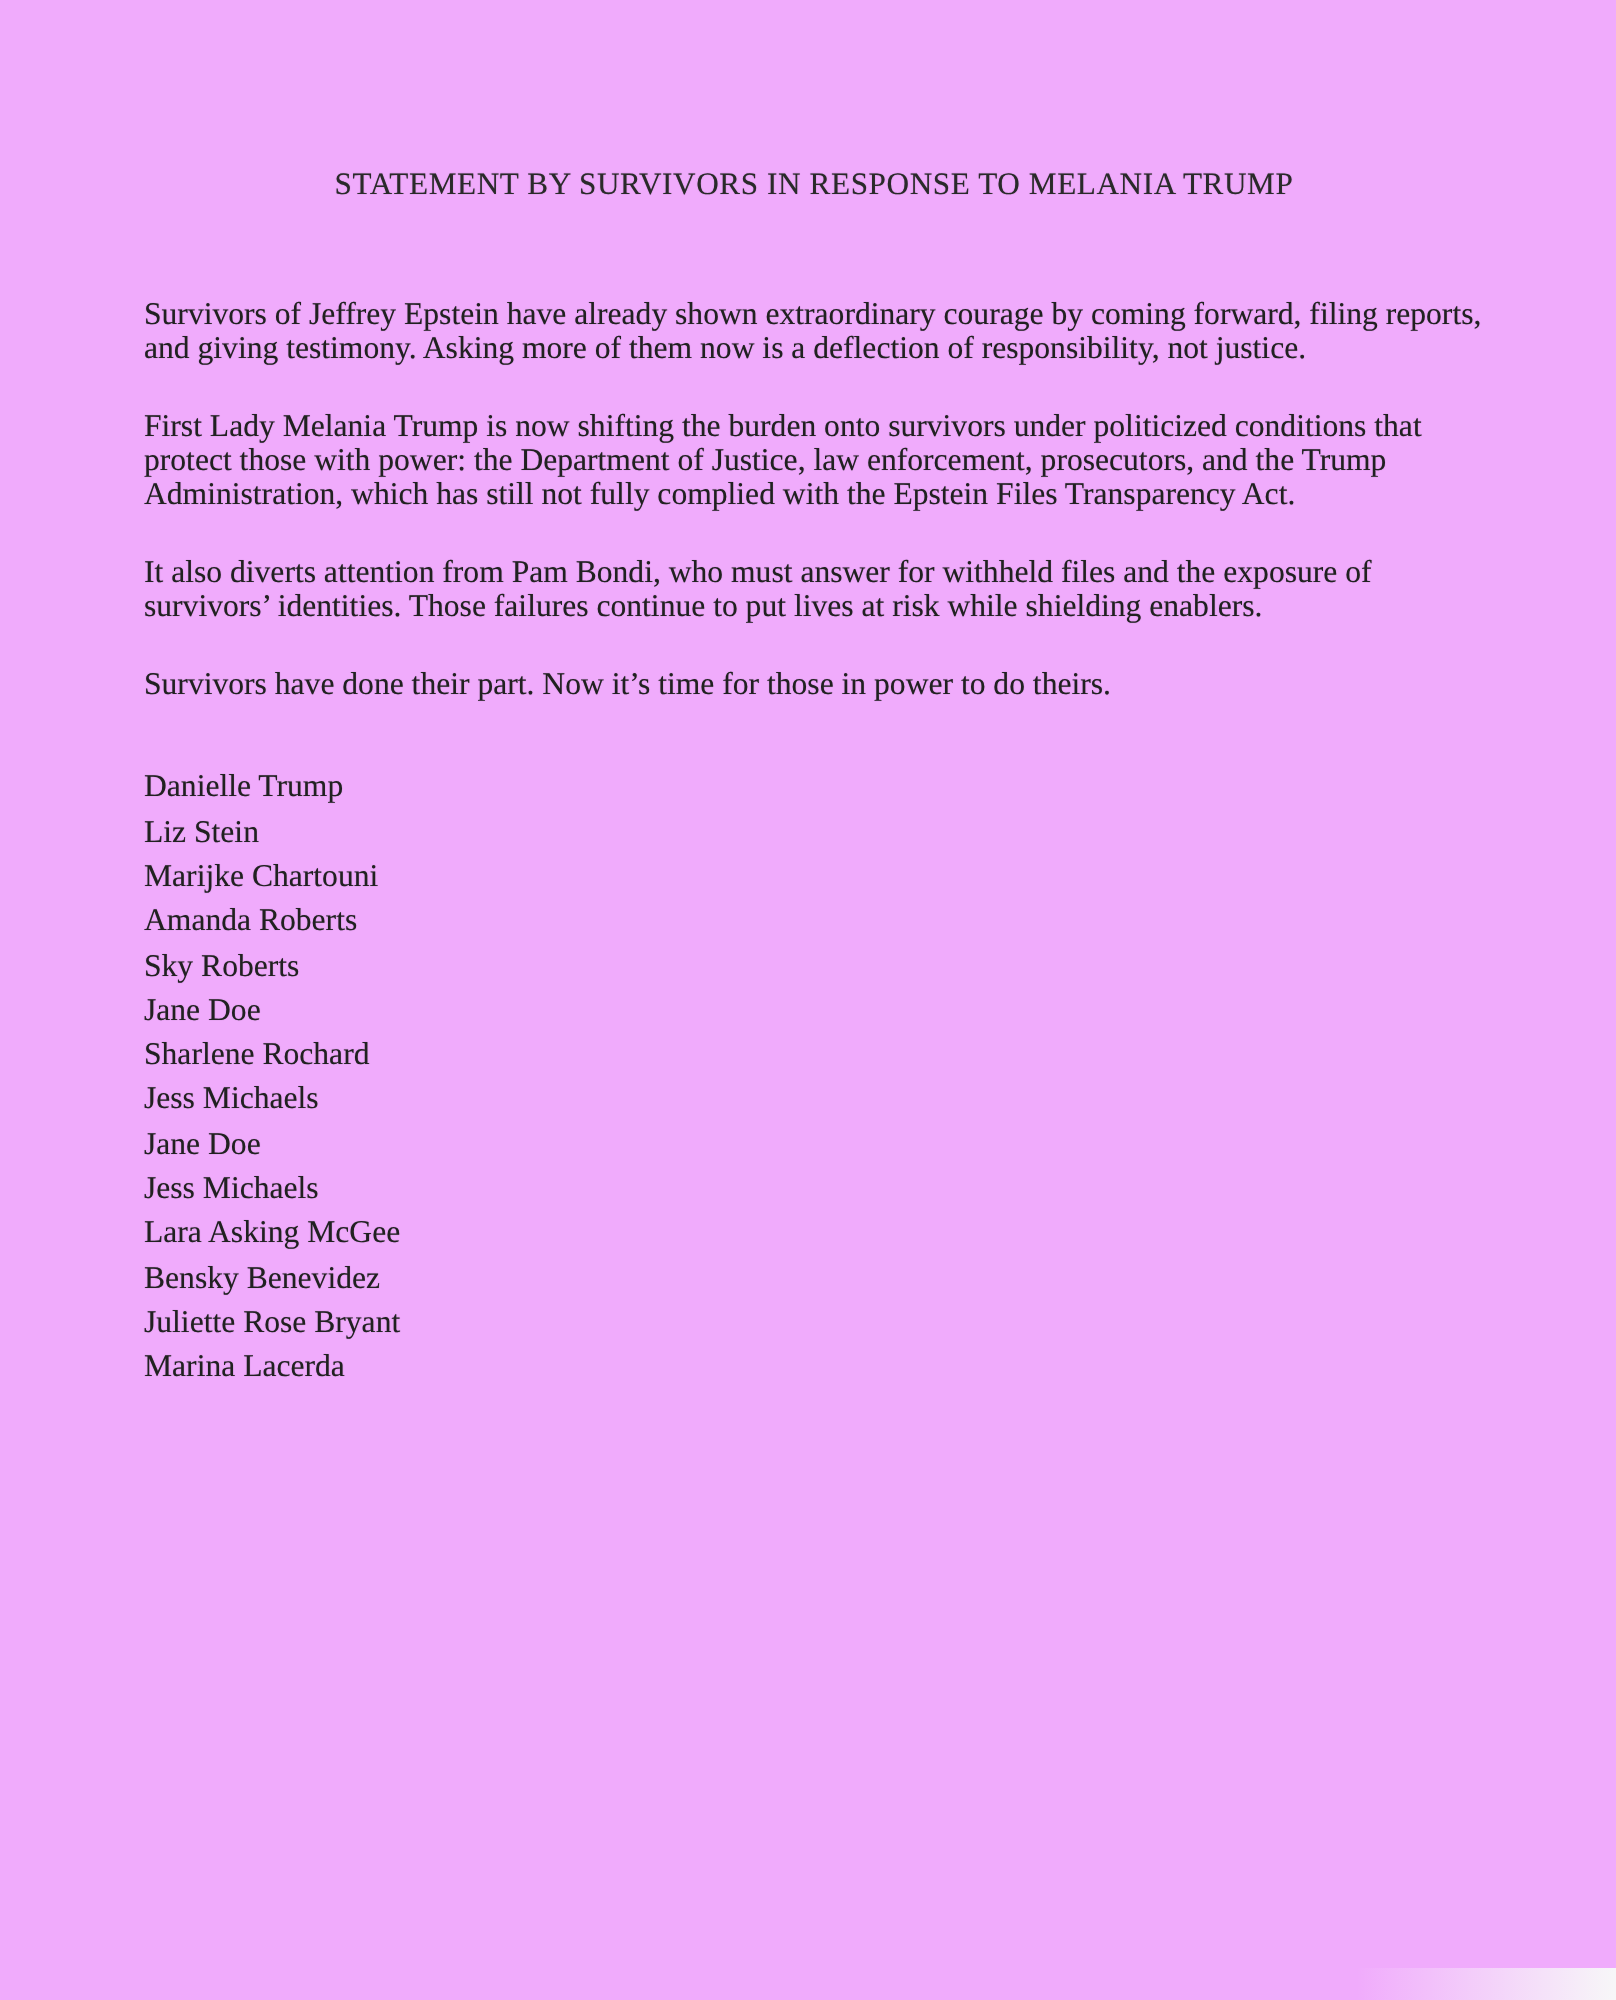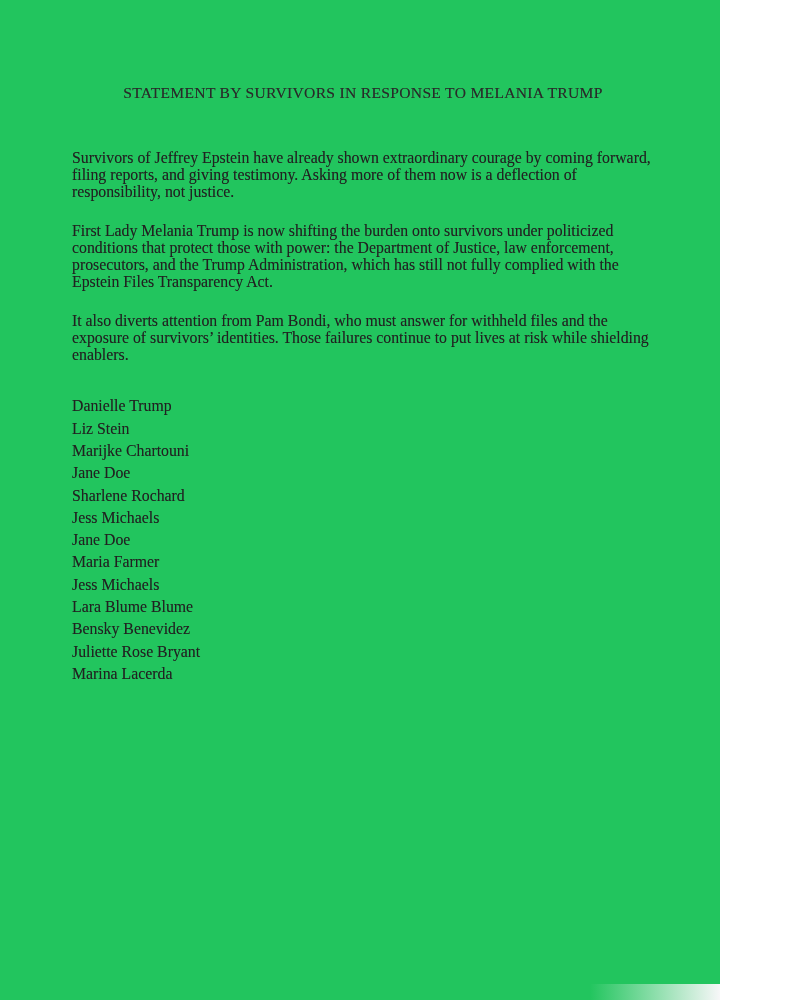--- a/index.html
+++ b/index.html
@@ -2,23 +2,23 @@
 <html><head>
 <meta charset="utf-8">
 <style>
   html, body {
     margin: 0;
     padding: 0;
     background: #ffffff;
   }
   .page {
     position: relative;
-    width: 720px;
+    width: 808px;
     height: 1000px;
-    background: #22c55e;
+    background: #f0abfc;
     box-sizing: border-box;
     padding: 82px 66px 0 72px;
     font-family: "Liberation Serif", "DejaVu Serif", serif;
     color: #1e1e1e;
     overflow: hidden;
   }
   .title {
     font-size: 15.6px;
     font-weight: 400;
     text-align: center;
@@ -58,32 +58,34 @@
 </head>
 <body>
 
 <div class="page">
   <h1 class="title">STATEMENT BY SURVIVORS IN RESPONSE TO MELANIA TRUMP</h1>
 
   <div id="paragraphs">
       <p class="para">Survivors of Jeffrey Epstein have already shown extraordinary courage by coming forward, filing reports, and giving testimony. Asking more of them now is a deflection of responsibility, not justice.</p>
       <p class="para">First Lady Melania Trump is now shifting the burden onto survivors under politicized conditions that protect those with power: the Department of Justice, law enforcement, prosecutors, and the Trump Administration, which has still not fully complied with the Epstein Files Transparency Act.</p>
       <p class="para">It also diverts attention from Pam Bondi, who must answer for withheld files and the exposure of survivors’ identities. Those failures continue to put lives at risk while shielding enablers.</p>
+      <p class="para">Survivors have done their part. Now it’s time for those in power to do theirs.</p>
     </div>
 
   <div id="signatories" class="signatories">
       <div class="signatory">Danielle Trump</div>
       <div class="signatory">Liz Stein</div>
       <div class="signatory">Marijke Chartouni</div>
+      <div class="signatory">Amanda Roberts</div>
+      <div class="signatory">Sky Roberts</div>
       <div class="signatory">Jane Doe</div>
       <div class="signatory">Sharlene Rochard</div>
       <div class="signatory">Jess Michaels</div>
       <div class="signatory">Jane Doe</div>
-      <div class="signatory">Maria Farmer</div>
       <div class="signatory">Jess Michaels</div>
-      <div class="signatory">Lara Blume Blume</div>
+      <div class="signatory">Lara Asking McGee</div>
       <div class="signatory">Bensky Benevidez</div>
       <div class="signatory">Juliette Rose Bryant</div>
       <div class="signatory">Marina Lacerda</div>
     </div>
 
   <div class="page-artifact"></div>
 </div>
 
 </body></html>

